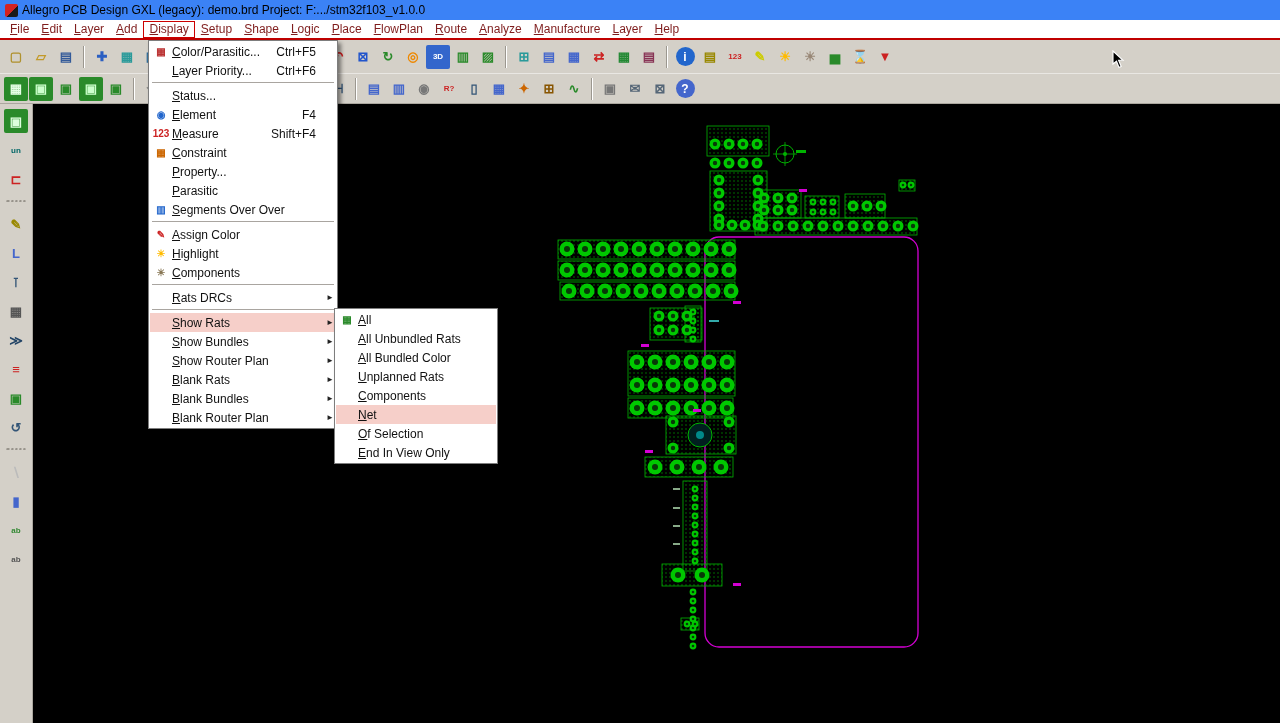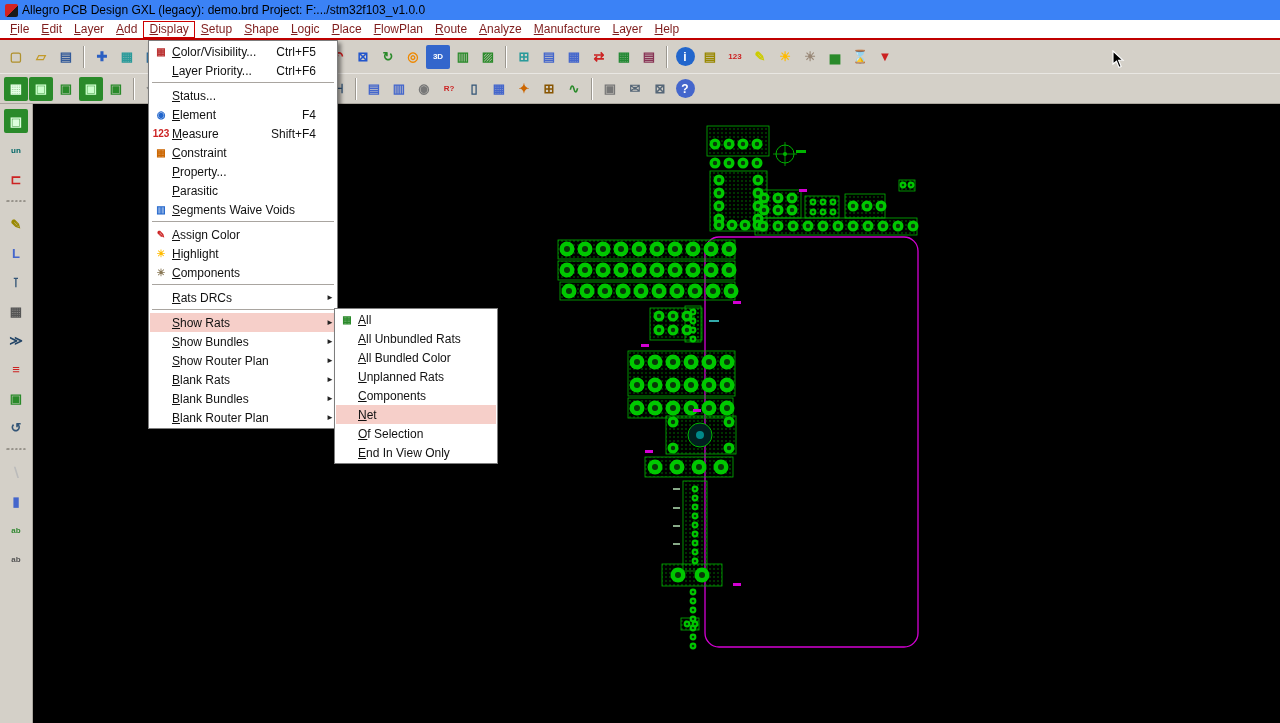--- a/index.html
+++ b/index.html
@@ -464,21 +464,21 @@
     <rect x="640" y="421" width="7" height="2" fill="#88aa88"></rect>
     <rect x="640" y="439" width="7" height="2" fill="#88aa88"></rect>
     <rect x="676" y="216" width="10" height="2" fill="#33aaaa"></rect>
   </svg>
 </div>
 
 <div class="popup" id="display-menu">
 
     <div class="menu-item" style="--fg: #bb3333;">
       <span class="mi-ic">▦</span>
-      <span class="mi-label">Color/Visibility...</span>
+      <span class="mi-label">Color/Parasitic...</span>
       <span class="mi-short">Ctrl+F5</span>
       <span class="mi-arrow"></span>
     </div>
 
     <div class="menu-item">
       <span class="mi-ic"></span>
       <span class="mi-label">Layer Priority...</span>
       <span class="mi-short">Ctrl+F6</span>
       <span class="mi-arrow"></span>
     </div>
@@ -527,21 +527,21 @@
 
     <div class="menu-item">
       <span class="mi-ic"></span>
       <span class="mi-label">Parasitic</span>
       <span class="mi-short"></span>
       <span class="mi-arrow"></span>
     </div>
 
     <div class="menu-item" style="--fg: #2266cc;">
       <span class="mi-ic">▥</span>
-      <span class="mi-label">Segments Waive Voids</span>
+      <span class="mi-label">Segments Over Over</span>
       <span class="mi-short"></span>
       <span class="mi-arrow"></span>
     </div>
 
     <div class="menu-item sep">
       
       
       
       
     </div>

